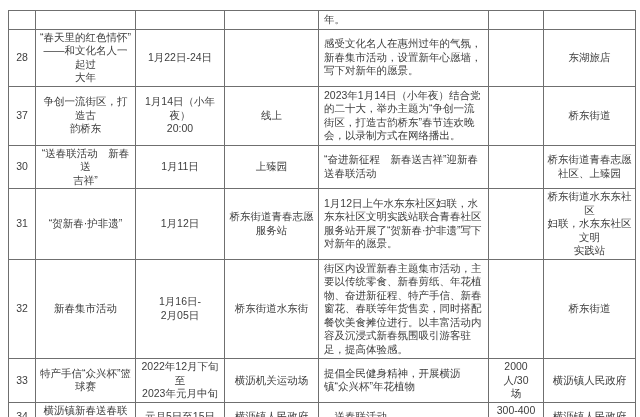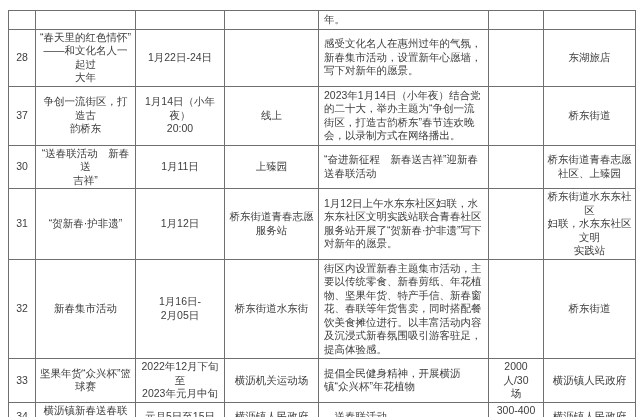--- a/index.html
+++ b/index.html
@@ -105,28 +105,28 @@
 妇联，水东东社区文明
 实践站</td>
   </tr>
 
   <tr style="height:76px">
     <td>32</td>
     <td>新春集市活动</td>
     <td>1月16日-
 2月05日</td>
     <td>桥东街道水东街</td>
-    <td class="c-desc">街区内设置新春主题集市活动，主要以传统零食、新春剪纸、年花植物、坚果年货、特产手信、新春窗花、春联等年货售卖，同时搭配餐饮美食摊位进行。以丰富活动内容及沉浸式新春氛围吸引游客驻足，提高体验感。</td>
+    <td class="c-desc">街区内设置新春主题集市活动，主要以传统零食、新春剪纸、年花植物、奋进新征程、特产手信、新春窗花、春联等年货售卖，同时搭配餐饮美食摊位进行。以丰富活动内容及沉浸式新春氛围吸引游客驻足，提高体验感。</td>
     <td></td>
     <td>桥东街道</td>
   </tr>
 
   <tr style="height:26px">
     <td>33</td>
-    <td>坚果年货“众兴杯”篮
+    <td>特产手信“众兴杯”篮
 球赛</td>
     <td>2022年12月下旬至
 2023年元月中旬</td>
     <td>横沥机关运动场</td>
     <td class="c-desc">提倡全民健身精神，开展横沥镇“众兴杯”年花植物</td>
     <td>2000人/30
 场</td>
     <td>横沥镇人民政府</td>
   </tr>
 

